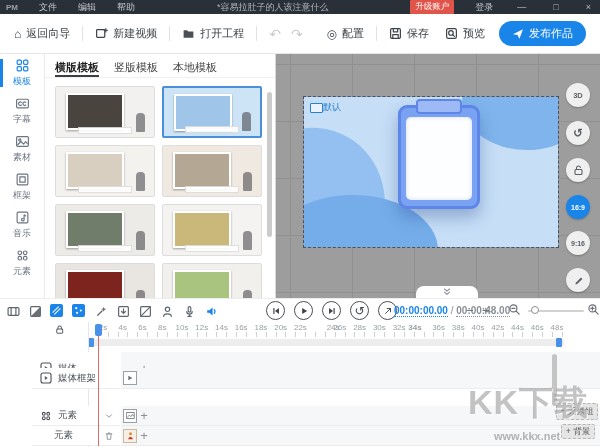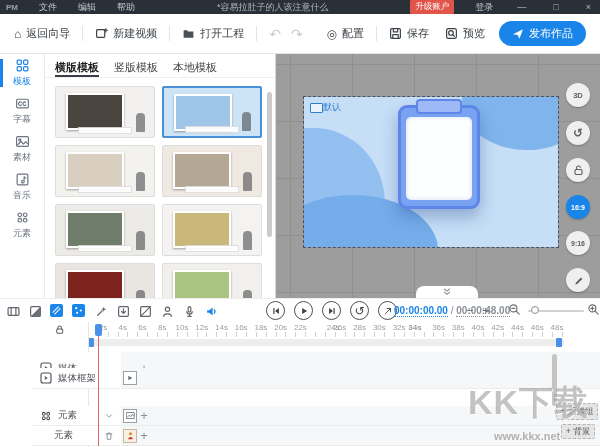--- a/index.html
+++ b/index.html
@@ -241,20 +241,29 @@
             <circle cx="4.5" cy="5.5" r="1"></circle>
             <path d="M2.5 10 l3-3 2.5 2.5 2-2.5 1.5 2"></path>
           </svg>
         </span>
       <span>素材</span>
     </div>
     <div class="sb-item">
       <span>
           <svg class="ic" width="15" height="15" viewBox="0 0 14 14">
             <rect x="2" y="2" width="10" height="10" rx="1"></rect>
+            <rect x="4.5" y="4.5" width="5" height="5"></rect>
+          </svg>
+        </span>
+      <span>框架</span>
+    </div>
+    <div class="sb-item">
+      <span>
+          <svg class="ic" width="15" height="15" viewBox="0 0 14 14">
+            <rect x="2" y="2" width="10" height="10" rx="1"></rect>
             <path d="M8.5 9 V4.5 l1.5 1 M8.5 9 a1.2 1.2 0 1 1 -1.2 -1.2"></path>
           </svg>
         </span>
       <span>音乐</span>
     </div>
     <div class="sb-item">
       <span>
           <svg class="ic" width="15" height="15" viewBox="0 0 14 14">
             <circle cx="4.5" cy="4.5" r="1.7"></circle>
             <circle cx="9.5" cy="4.5" r="1.7"></circle>

